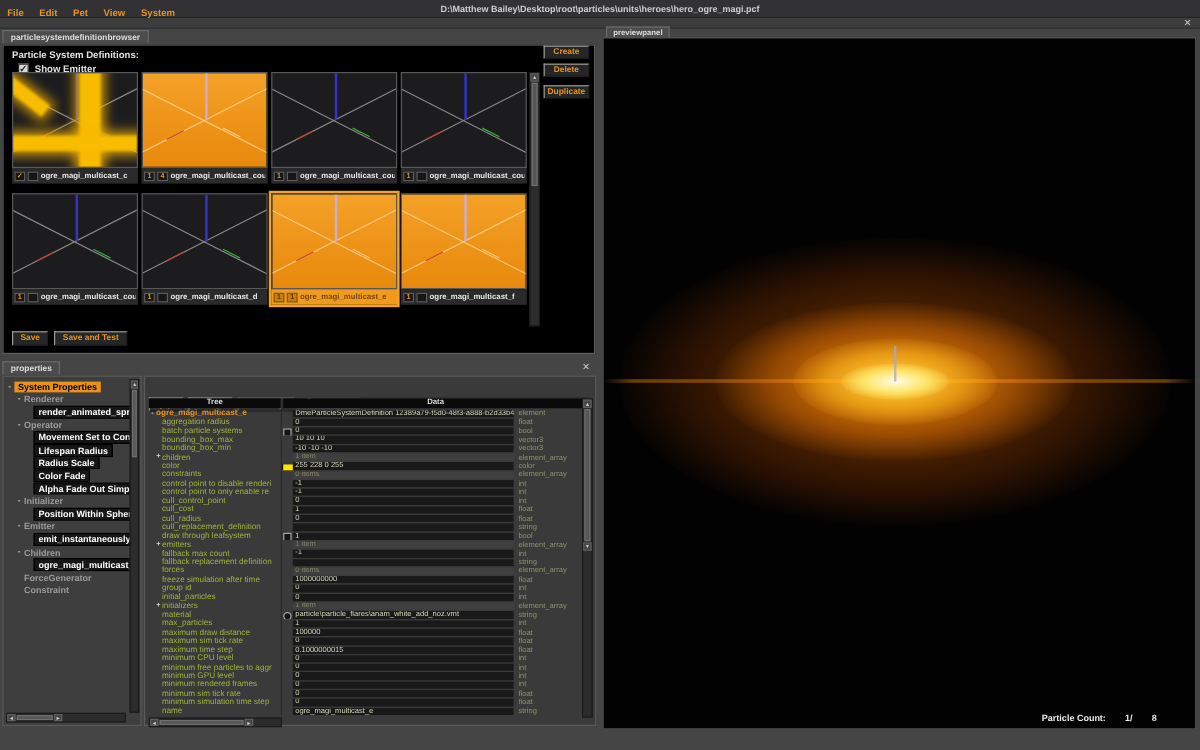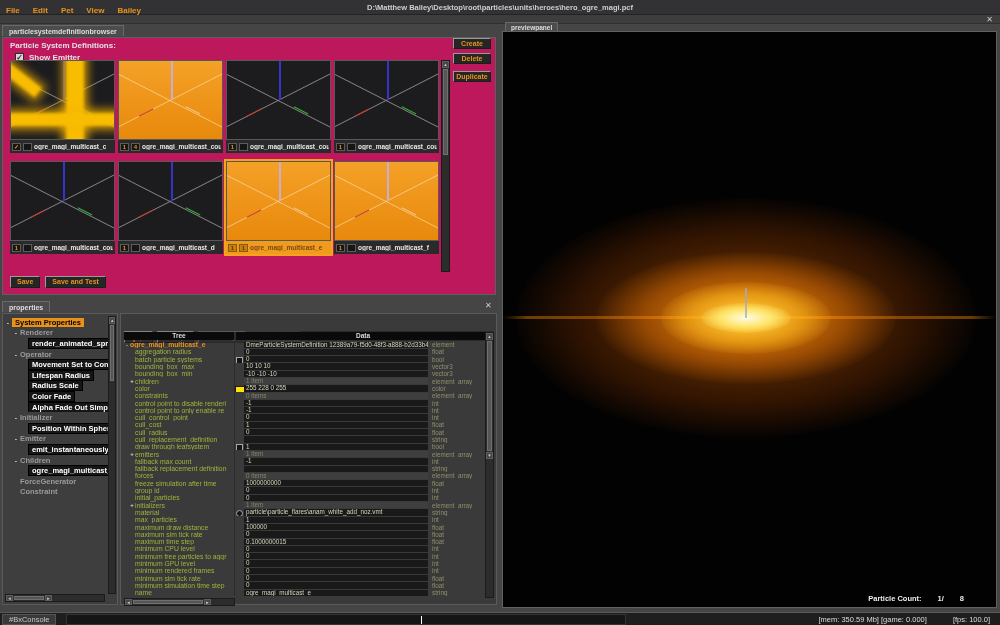--- a/index.html
+++ b/index.html
@@ -29,21 +29,21 @@
   .sb .sbtn{ width:100%; background:#454545; border:1px solid #5e5e5e; color:#c8c8c8;
              font-size:4.5px; line-height:5px; text-align:center; height:7px; }
   .sb .sthumb{ background:#565656; border:1px solid #707070; margin:1px; }
   .sbh{ display:flex; }
   .sbh .sbtn{ width:7px; height:100%; line-height:5px; }
   .sbh .sthumb{ height:auto; }
 
   
   .browser-tab{ left:2px; top:25px; }
   .browser-panel{ position:absolute; left:2px; top:37px; width:494px; height:258px;
-                  background:#be185d; border:1px solid #5f5f5f; }
+                  background:#000000; border:1px solid #5f5f5f; }
   .psd-heading{ position:absolute; left:7px; top:3px; font-size:8px; font-weight:bold; color:#e3e3e3; }
   .show-prev{ position:absolute; left:12px; top:15px; display:flex; gap:5px; align-items:center; }
   .cbx{ width:9px; height:9px; background:#d8d8d8; border:1px solid #2a2a2a; font-size:8px;
         line-height:8px; text-align:center; color:#1a1a1a; font-weight:bold; }
   .show-prev span.lbl{ font-size:8px; font-weight:bold; color:#e3e3e3; }
   .btn-col{ position:absolute; right:4px; top:0px; width:38px; }
   .btn-col .tbtn{ width:38px; height:11px; line-height:9px; }
   .btn-create{ margin-top:0; } .btn-delete{ margin-top:4px; } .btn-duplicate{ margin-top:7px; }
 
   .thumb-grid{ position:absolute; left:7px; top:22px; width:429px; height:194px;
@@ -197,21 +197,21 @@
     <div class="menus">
 
         <span class="menu-item">File</span>
 
         <span class="menu-item">Edit</span>
 
         <span class="menu-item">Pet</span>
 
         <span class="menu-item">View</span>
 
-        <span class="menu-item">Bailey</span>
+        <span class="menu-item">System</span>
       </div>
   </div>
   <div class="topstrip"></div>
   <span class="main-close">✕</span>
 
   <div class="tab browser-tab">particlesystemdefinitionbrowser</div>
   <div class="browser-panel">
     <div class="psd-heading">Particle System Definitions:</div>
     <div class="show-prev">
       <span class="cbx">✓</span>
@@ -940,24 +940,14 @@
     <div class="glow-inner"></div>
     <div class="glow-core"></div>
     <div class="pv-gizmo"></div>
     <div class="count-row">
       <span>Particle Count:</span>
       <span>1/</span>
       <span>8</span>
     </div>
   </div>
 
-  <div class="statusbar">
-    <div class="console-tab">#BxConsole</div>
-    <div class="console-input">
-      <div class="console-cursor"></div>
-    </div>
-    <div class="stats">
-      <span>[mem: 350.59 Mb] [game: 0.000]</span>
-      <span>[fps: 100.0]</span>
-    </div>
-  </div>
 
 </div>
 
 </body></html>

